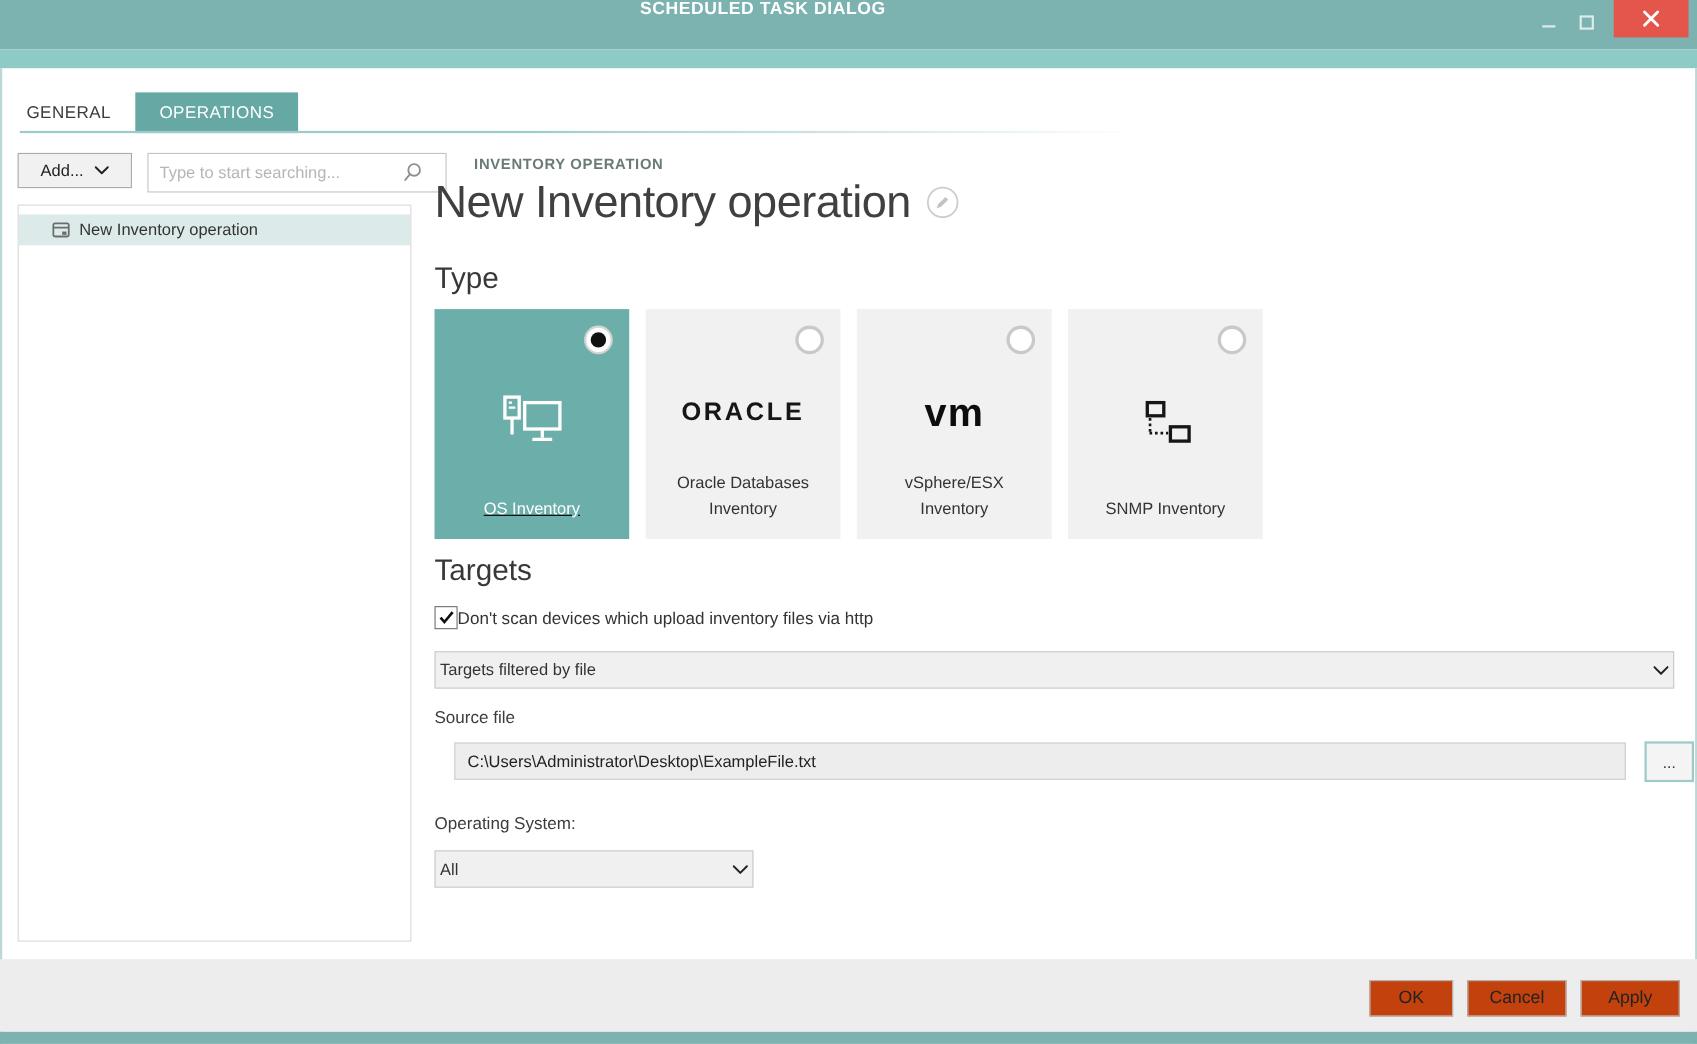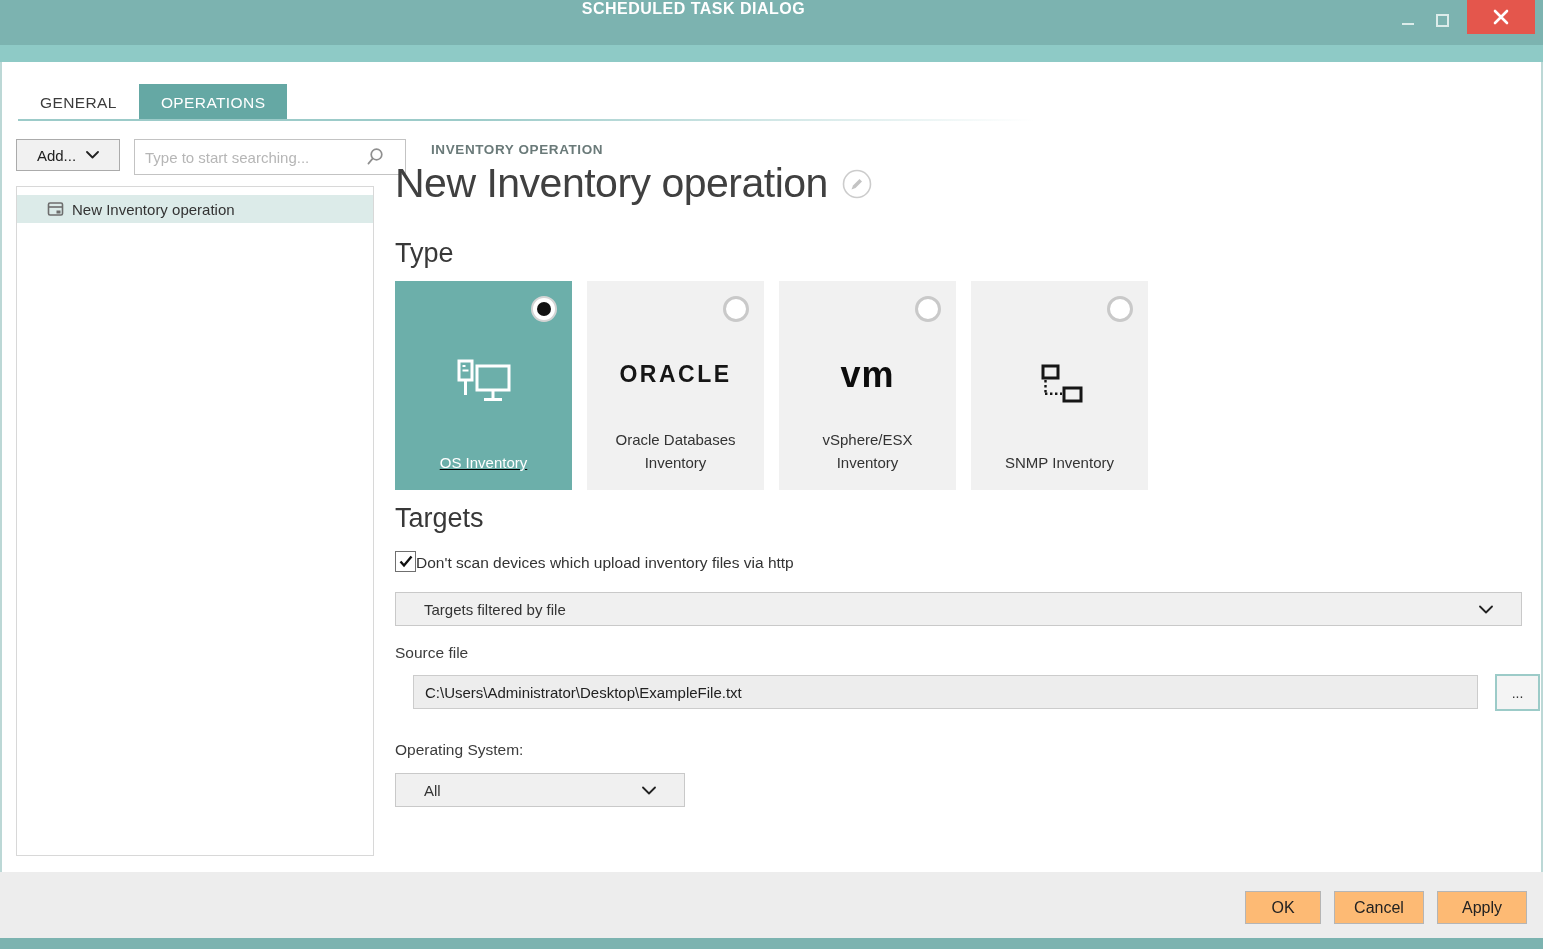--- a/index.html
+++ b/index.html
@@ -21,21 +21,21 @@
   .min-glyph { width: 12px; height: 2px; background: #dcecea; display: block; margin-top: 8px; }
   .max-glyph { width: 13px; height: 13px; border: 2px solid #dcecea; display: block; }
 
   .subbar { position: absolute; top: 45px; left: 0; width: 1543px; height: 17px; background: #8ecac6; }
 
   
   .edge-left  { position: absolute; top: 62px; left: 0; width: 2px;  height: 887px; background: #bcd8d6; }
   .edge-right { position: absolute; top: 62px; right: 0; width: 2px; height: 887px; background: #bcd8d6; }
 
   
-  .tabs { position: absolute; top: 84px; left: 18px; display: flex; height: 37px; text-align: right; }
+  .tabs { position: absolute; top: 84px; left: 2px; display: flex; height: 37px; text-align: right; }
   .tab { display: flex; align-items: center; padding: 0 22px; font-size: 15.5px;
          color: #3c3c3c; letter-spacing: 0.4px; cursor: default; }
   .tab.active { background: #65a8a4; color: #ffffff; }
   .tab-underline { position: absolute; top: 119px; left: 18px; width: 1130px; height: 2px;
          background: linear-gradient(to right, #9ccbc9 0%, #9ccbc9 40%, rgba(156,203,201,0) 90%); }
 
   
   .add-button { position: absolute; top: 139px; left: 16px; width: 104px; height: 32px;
         background: #f1f1f1; border: 1px solid #ababab; display: flex; align-items: center;
         justify-content: center; gap: 10px; font-size: 15px; color: #222; }
@@ -76,40 +76,40 @@
   .oracle-logo { font-size: 23px; font-weight: bold; letter-spacing: 2.5px; color: #161616; }
   .vm-logo { font-size: 36px; font-weight: bold; letter-spacing: 1px; color: #0d0d0d; }
 
   
   .checkbox-row { position: absolute; top: 551px; left: 395px; display: flex; align-items: flex-end; }
   .checkbox { width: 21px; height: 21px; background: #fff; border: 1px solid #6f6f6f;
           display: flex; align-items: center; justify-content: center; }
   .checkbox-label { font-size: 15.5px; color: #333; }
 
   .select { background: #f0f0f0; border: 1px solid #c9c9c9; display: flex; align-items: center;
-          padding: 0 28px; font-size: 15px; color: #333; cursor: default; }
+          padding: 0 4px; font-size: 15px; color: #333; cursor: default; }
   .select .value { flex: 1; }
   .select-filter { position: absolute; top: 592px; left: 395px; width: 1127px; height: 34px; }
   .select-os { position: absolute; top: 773px; left: 395px; width: 290px; height: 34px; }
 
   .field-label { position: absolute; left: 395px; font-size: 15.5px; color: #3c3c3c; }
   .l-source { top: 644px; }
   .l-os { top: 741px; }
 
   .source-row { position: absolute; top: 675px; left: 395px; width: 1127px; display: flex; gap: 17px; margin-left: 18px; }
   .source-input { flex: 1; height: 34px; background: #ededed; border: 1px solid #cccccc;
           font-size: 15px; color: #222; padding: 0 11px; font-family: inherit; outline: none; }
   .browse-button { width: 45px; height: 37px; margin-top: -1px; background: #f4f4f4;
           border: 2px solid #9ccbc8; font-size: 14px; color: #333; display: flex;
           align-items: center; justify-content: center; cursor: default; }
 
   
   .footer { position: absolute; top: 872px; left: 0; width: 1543px; height: 66px; background: #ededed; }
   .footer-buttons { position: absolute; top: 19px; right: 16px; display: flex; gap: 13px; }
-  .btn { height: 33px; background: #fdba74; border: 1px solid #b5b5b5; font-size: 16px;
+  .btn { height: 33px; background: #c2410c; border: 1px solid #b5b5b5; font-size: 16px;
           color: #222; display: flex; align-items: center; justify-content: center; cursor: default; }
   .btn-ok { width: 76px; } .btn-cancel { width: 90px; } .btn-apply { width: 90px; }
   .bottom-strip { position: absolute; top: 938px; left: 0; width: 1543px; height: 11px; background: #7cb3b0; }
 
   svg { display: block; }
 </style>
 </head>
 <body>
 
 <div class="window">

